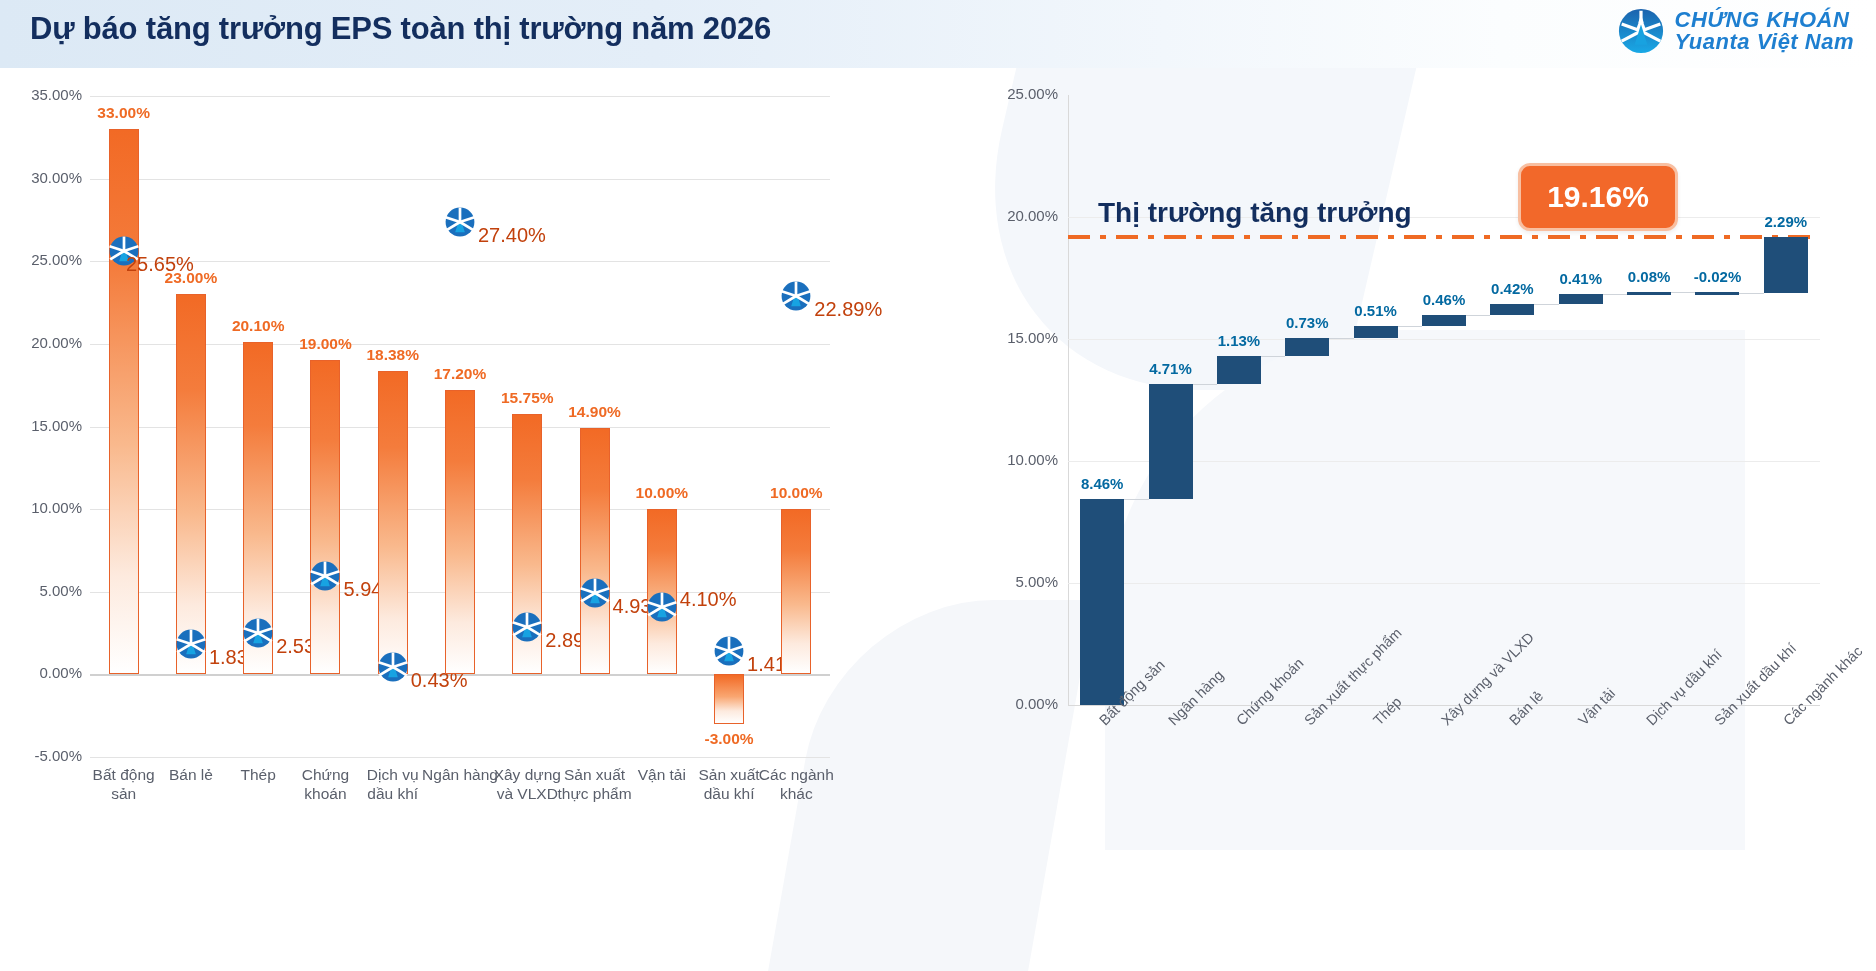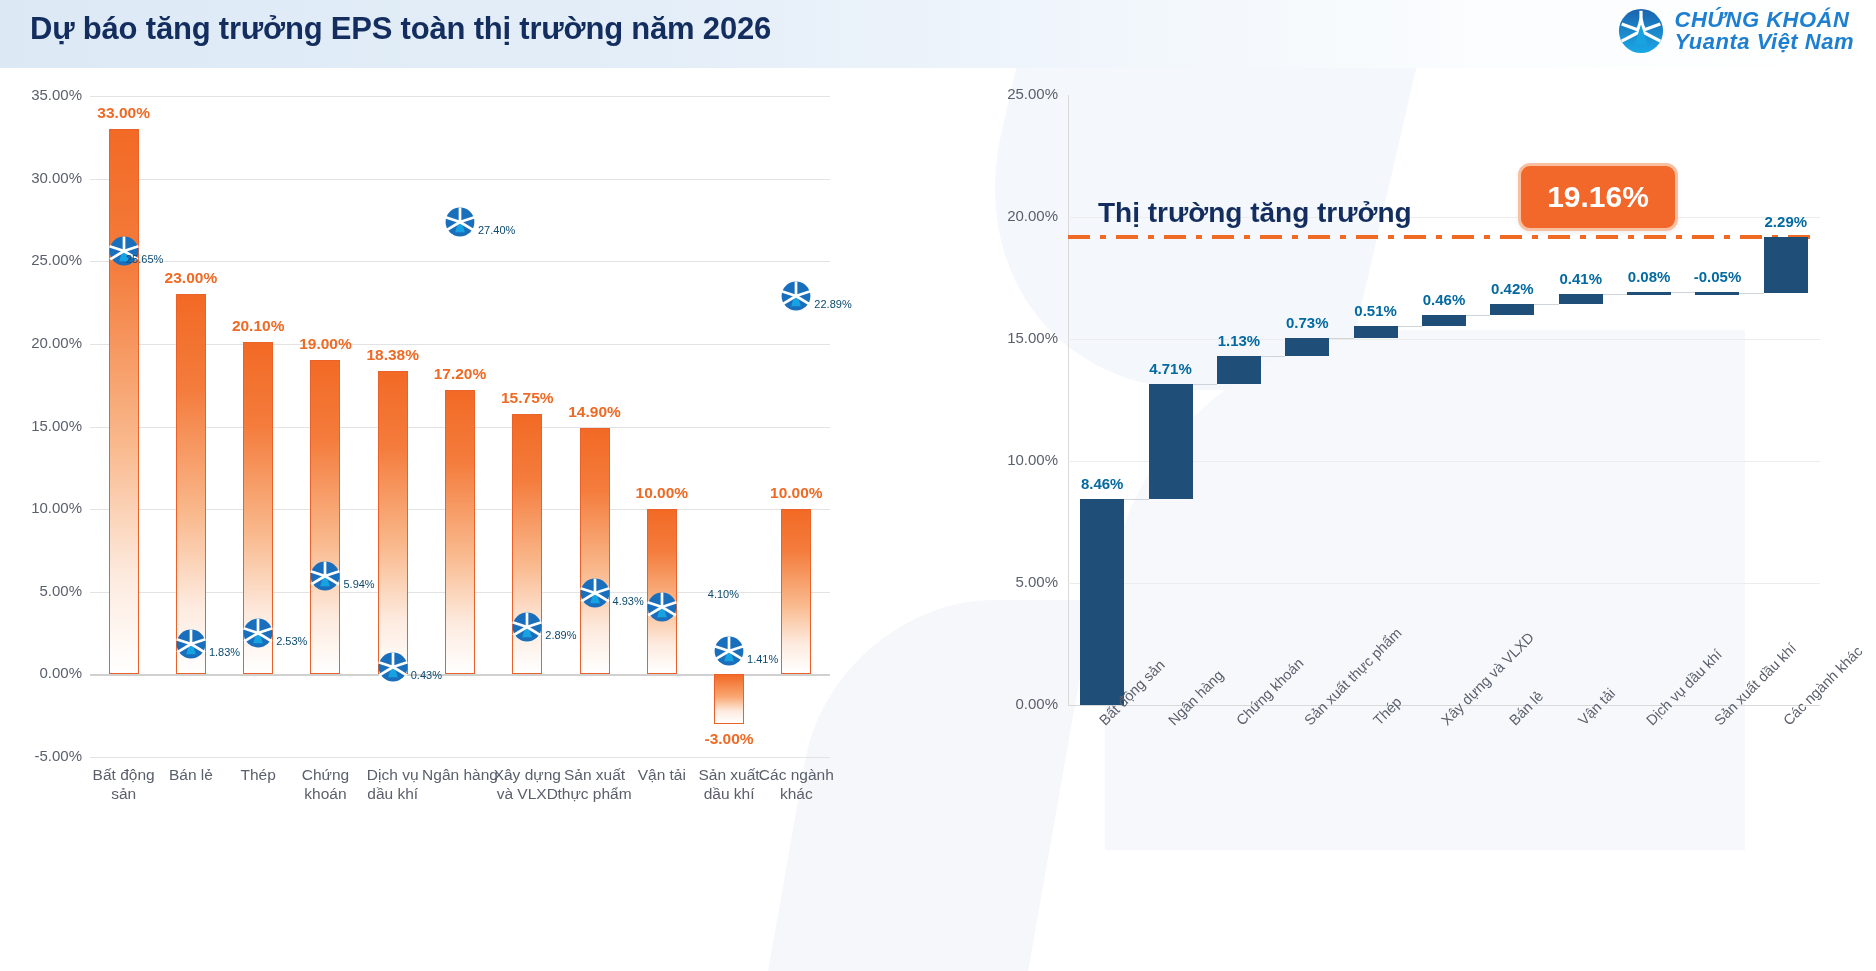--- a/index.html
+++ b/index.html
@@ -79,21 +79,21 @@
     background: linear-gradient(180deg, #f26a25 0%, #f9a671 45%, #fdeade 75%, #ffffff 100%);
   }
   .lc-bar-label {
     position: absolute; white-space: nowrap;
     font-size: 15.5px; font-weight: bold; color: #ef6a24;
     text-align: center;
   }
   .lc-marker { position: absolute; width: 30px; height: 30px; }
   .lc-marker-label {
     position: absolute; white-space: nowrap;
-    font-size: 11px; color: #0c4a6e;
+    font-size: 20px; color: #c2410c;
   }
   .lc-xlabel {
     position: absolute; text-align: center;
     font-size: 15.5px; color: #5a5f6b; line-height: 1.25;
   }
 
   
   #chart-right { left: 940px; top: 50px; width: 936px; height: 921px; }
   #rc-plot { left: 128px; top: 45px; width: 752px; height: 610px; }
   .rc-bar { position: absolute; background: #1f4e79; }
@@ -306,21 +306,21 @@
             <circle cx="50" cy="50" r="48" fill="#1a6fbd"></circle>
             <path d="M50 32 L66 84 L34 84 Z" fill="#17a3e2"></path>
             <g stroke="#ffffff" stroke-width="9" fill="none" stroke-linecap="butt">
               <path d="M50 2 L50 50"></path>
               <path d="M50 50 L98 34"></path>
               <path d="M50 50 L96 78"></path>
               <path d="M50 50 L4 78"></path>
               <path d="M50 50 L2 34"></path>
             </g>
           </svg></div>
-        <div class="lc-marker-label" style="left: 589.818px; top: 492px; margin-left: 28px;">4.10%</div>
+        <div class="lc-marker-label" style="left: 589.818px; top: 492px;">4.10%</div>
         <div class="lc-bar neg" style="left: 624.091px; top: 578.375px; width: 30px; height: 49.575px;"></div>
         <div class="lc-bar-label" style="width: 110px; left: 584.091px; top: 633.95px;">-3.00%</div>
         <div class="lc-marker" style="left: 624.091px; top: 540.075px;"><svg viewBox="0 0 100 100" width="30" height="30">
             <circle cx="50" cy="50" r="48" fill="#1a6fbd"></circle>
             <path d="M50 32 L66 84 L34 84 Z" fill="#17a3e2"></path>
             <g stroke="#ffffff" stroke-width="9" fill="none" stroke-linecap="butt">
               <path d="M50 2 L50 50"></path>
               <path d="M50 50 L98 34"></path>
               <path d="M50 50 L96 78"></path>
               <path d="M50 50 L4 78"></path>
@@ -395,21 +395,21 @@
         <div class="rc-bar" style="left: 422.364px; top: 209.352px; width: 44px; height: 10.248px;"></div>
         <div class="rc-bar-label" style="width: 90px; left: 399.364px; top: 185.352px;">0.42%</div>
         <div class="rc-connector" style="left: 466.364px; width: 24.3636px; top: 209.352px;"></div>
         <div class="rc-bar" style="left: 490.727px; top: 199.348px; width: 44px; height: 10.004px;"></div>
         <div class="rc-bar-label" style="width: 90px; left: 467.727px; top: 175.348px;">0.41%</div>
         <div class="rc-connector" style="left: 534.727px; width: 24.3636px; top: 199.348px;"></div>
         <div class="rc-bar" style="left: 559.091px; top: 197.396px; width: 44px; height: 3px;"></div>
         <div class="rc-bar-label" style="width: 90px; left: 536.091px; top: 173.396px;">0.08%</div>
         <div class="rc-connector" style="left: 603.091px; width: 24.3636px; top: 197.396px;"></div>
         <div class="rc-bar" style="left: 627.455px; top: 197.396px; width: 44px; height: 3px;"></div>
-        <div class="rc-bar-label" style="width: 90px; left: 604.455px; top: 173.396px;">-0.05%</div>
+        <div class="rc-bar-label" style="width: 90px; left: 604.455px; top: 173.396px;">-0.02%</div>
         <div class="rc-connector" style="left: 671.455px; width: 24.3636px; top: 198.372px;"></div>
         <div class="rc-bar" style="left: 695.818px; top: 142.496px; width: 44px; height: 55.876px;"></div>
         <div class="rc-bar-label" style="width: 90px; left: 672.818px; top: 118.496px;">2.29%</div>
       </div>
     <div id="rc-annot" style="left: 158px; top: 147.44px;">Thị trường tăng trưởng</div>
     <div id="rc-badge" style="left: 578px; top: 113.32px; width: 160px; height: 68px;">19.16%</div>
   <div class="ytick" style="left: 32px; width: 86px; top: 35px;">25.00%</div>
       <div class="ytick" style="left: 32px; width: 86px; top: 157px;">20.00%</div>
       <div class="ytick" style="left: 32px; width: 86px; top: 279px;">15.00%</div>
       <div class="ytick" style="left: 32px; width: 86px; top: 401px;">10.00%</div>

